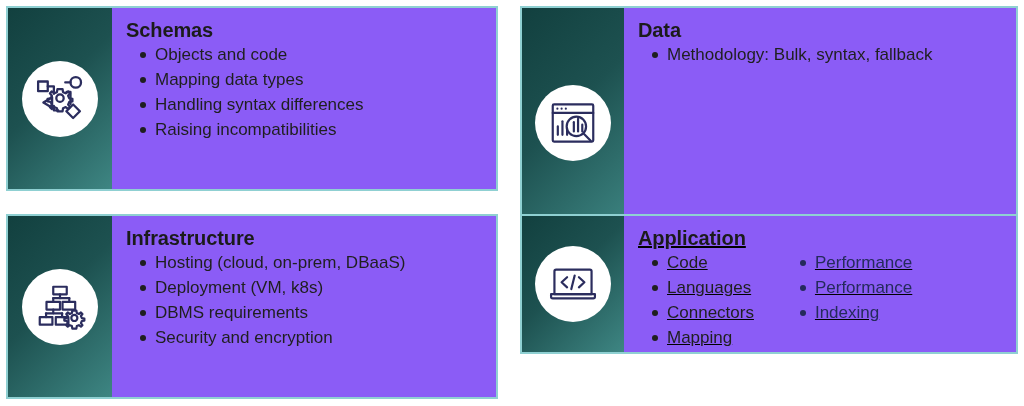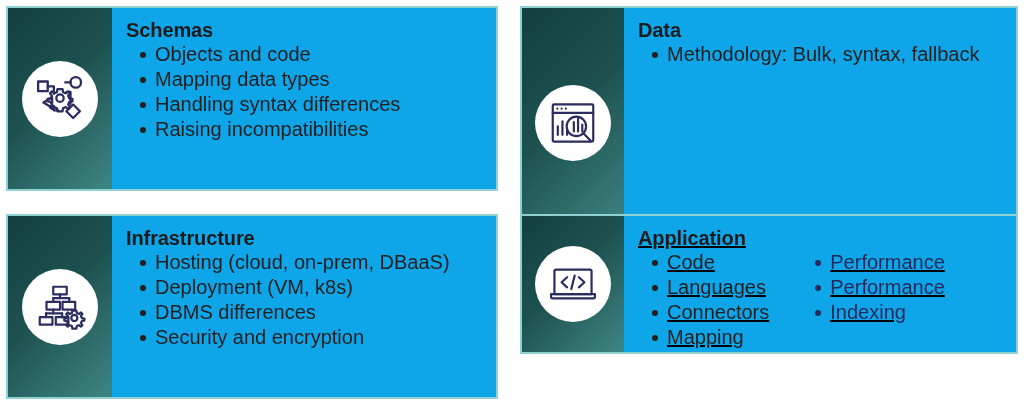--- a/index.html
+++ b/index.html
@@ -17,21 +17,21 @@
   .grid {
     position: relative;
     width: 1024px;
     height: 406px;
     box-sizing: border-box;
   }
 
   .card {
     position: absolute;
     box-sizing: border-box;
-    background: #0ea5e9;
+    background: #8b5cf6;
     border: 2px solid #8fd0d2;
     display: flex;
     align-items: stretch;
     overflow: hidden;
   }
 
   
   .card--schemas       { left: 6px;   top: 6px;   width: 492px; height: 185px; }
   .card--data          { left: 520px; top: 6px;   width: 498px; height: 234px; }
   .card--infrastructure{ left: 6px;   top: 214px; width: 492px; height: 185px; }
@@ -82,21 +82,21 @@
     align-items: flex-start;
   }
 
   ul.bullets {
     list-style: none;
     margin: 0;
     padding: 0 0 0 14px;
   }
   ul.bullets li {
     position: relative;
-    font-size: 20px;
+    font-size: 17px;
     line-height: 25px;
     color: #1f1f1f;
     white-space: nowrap;
     padding-left: 15px;
   }
   ul.bullets li::before {
     content: "";
     position: absolute;
     left: 0;
     top: 10px;
@@ -200,21 +200,21 @@
           </g>
         </svg>
       </div>
     </div>
     <div class="body">
       <div class="card-title">Infrastructure</div>
       <div class="cols">
         <ul class="bullets">
           <li>Hosting (cloud, on-prem, DBaaS)</li>
           <li>Deployment (VM, k8s)</li>
-          <li>DBMS differences</li>
+          <li>DBMS requirements</li>
           <li>Security and encryption</li>
         </ul>
       </div>
     </div>
   </div>
 
   <div class="card card--application">
     <div class="icon-panel">
       <div class="icon-circle">
         <svg width="54" height="54" viewBox="0 0 64 64" fill="none" stroke="#2b2d5e" stroke-width="2.6" stroke-linejoin="round" stroke-linecap="round">

